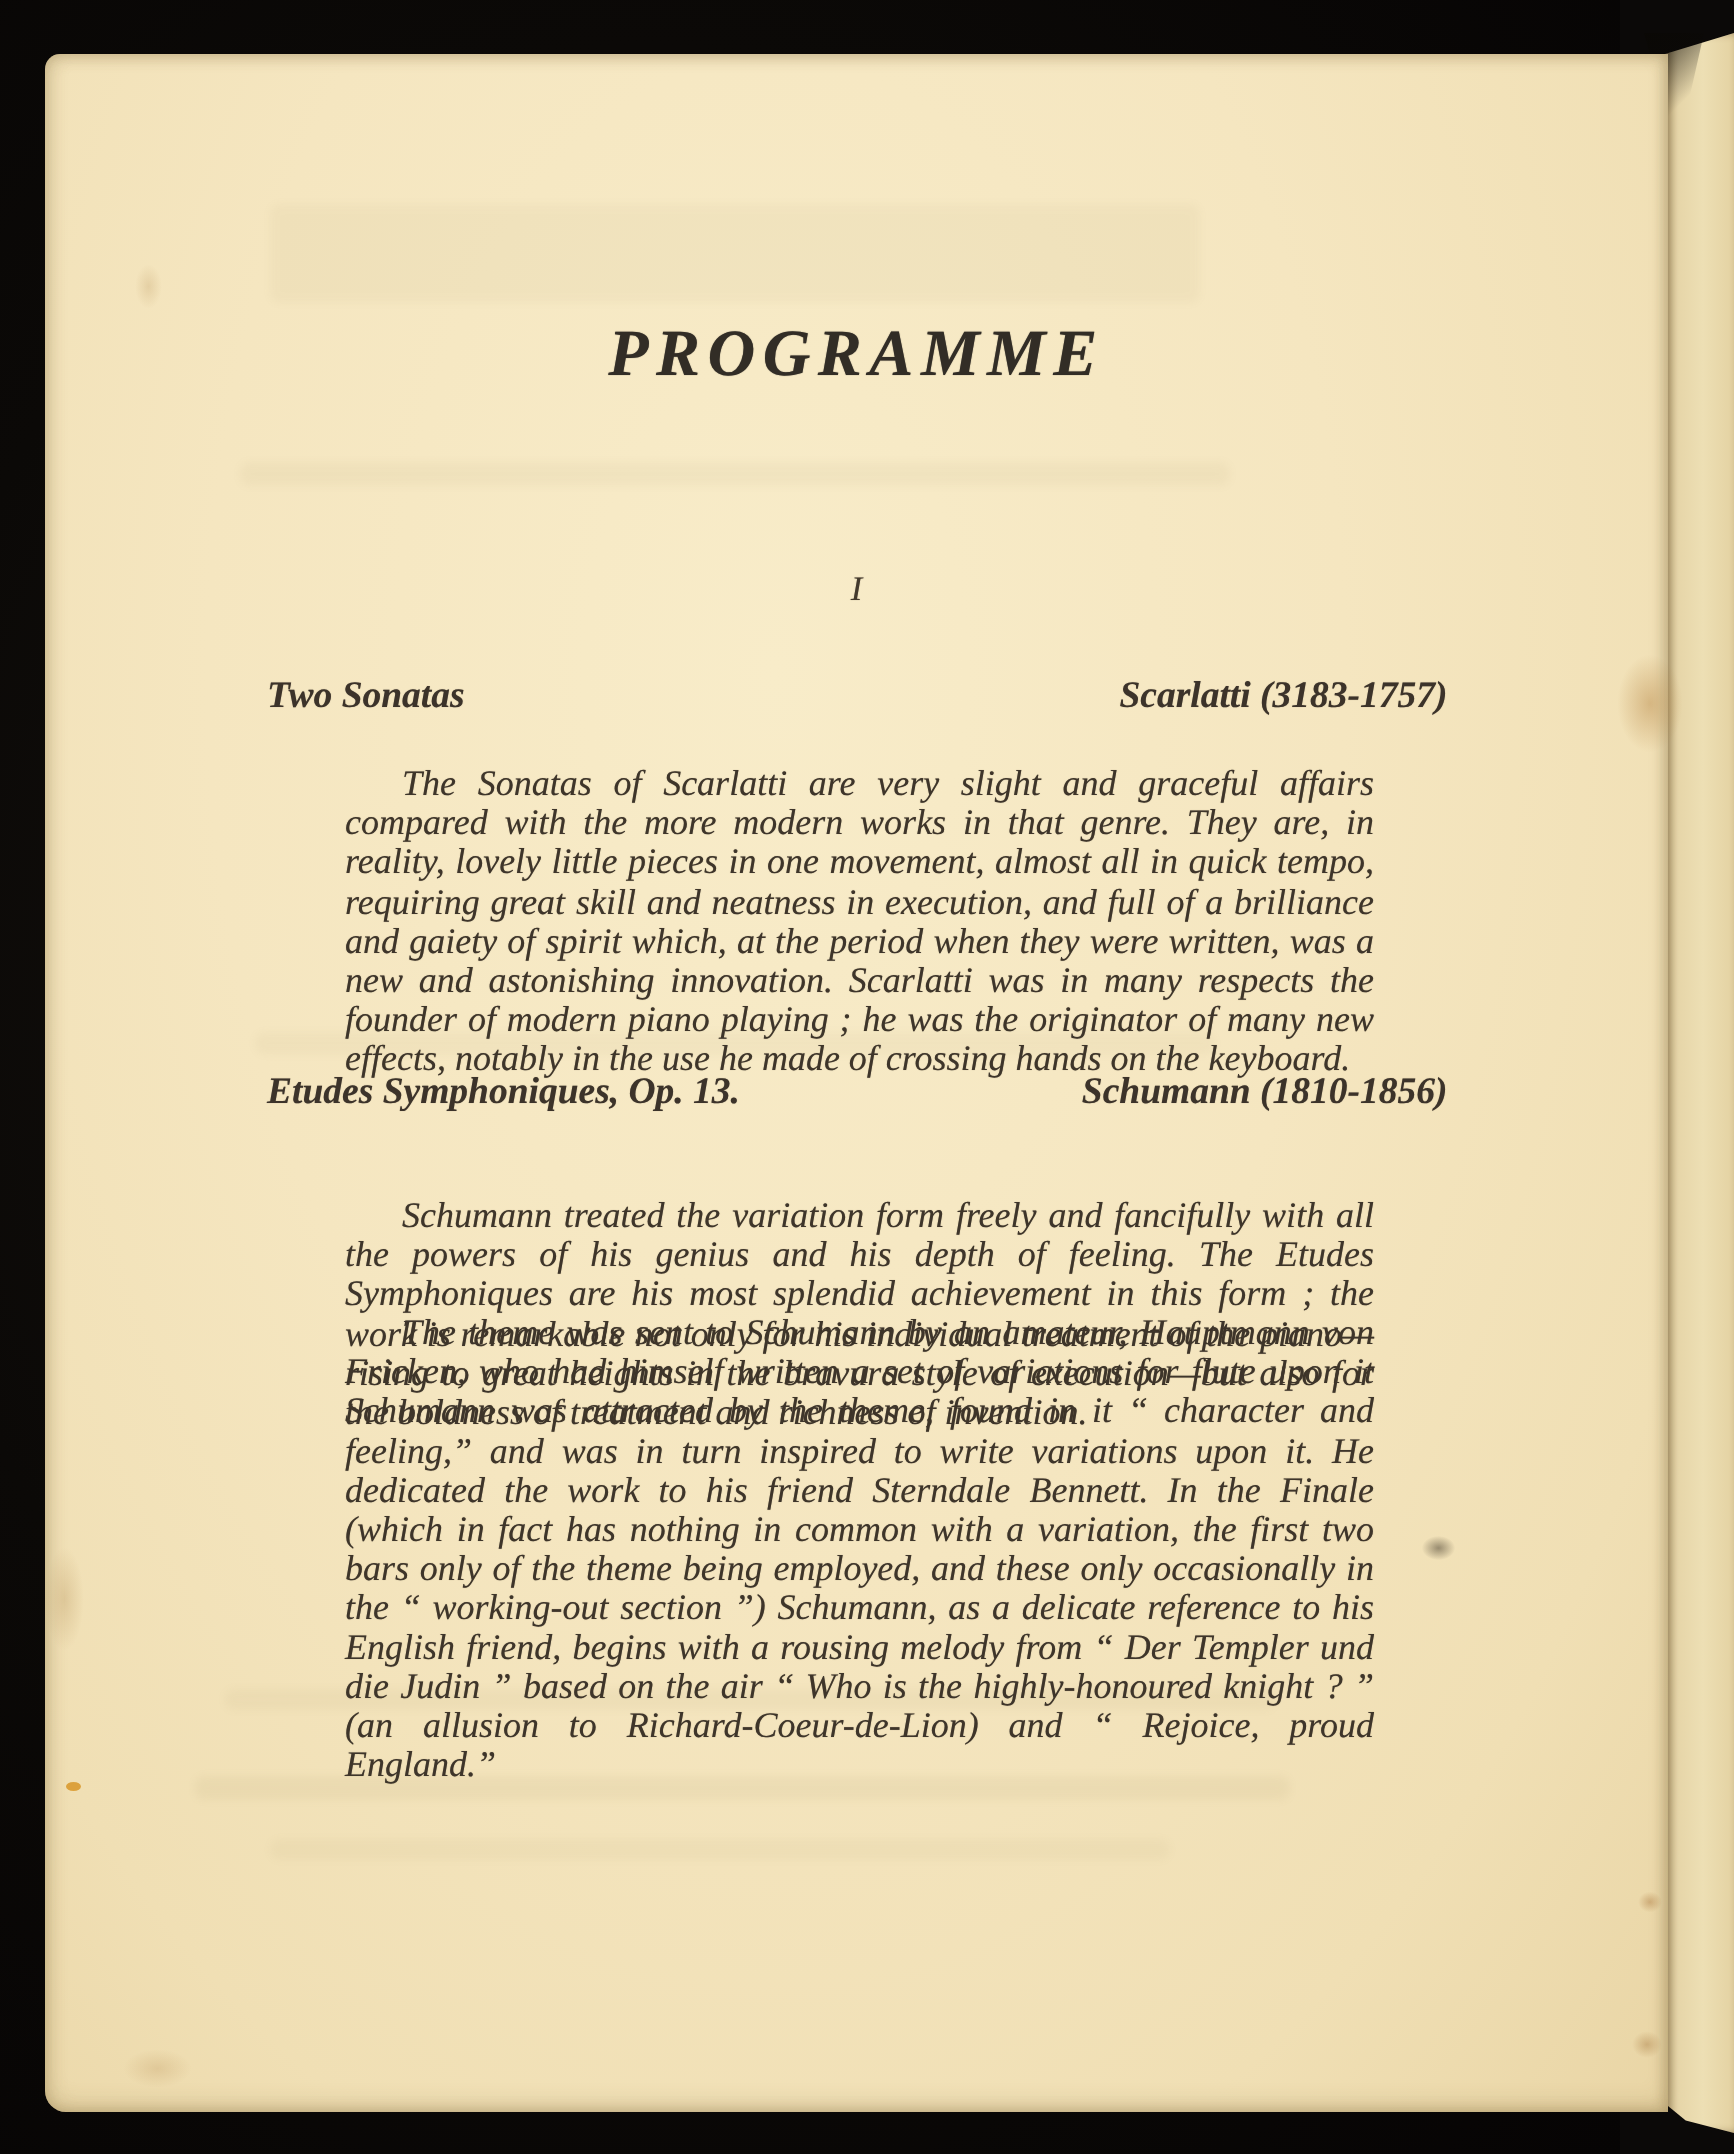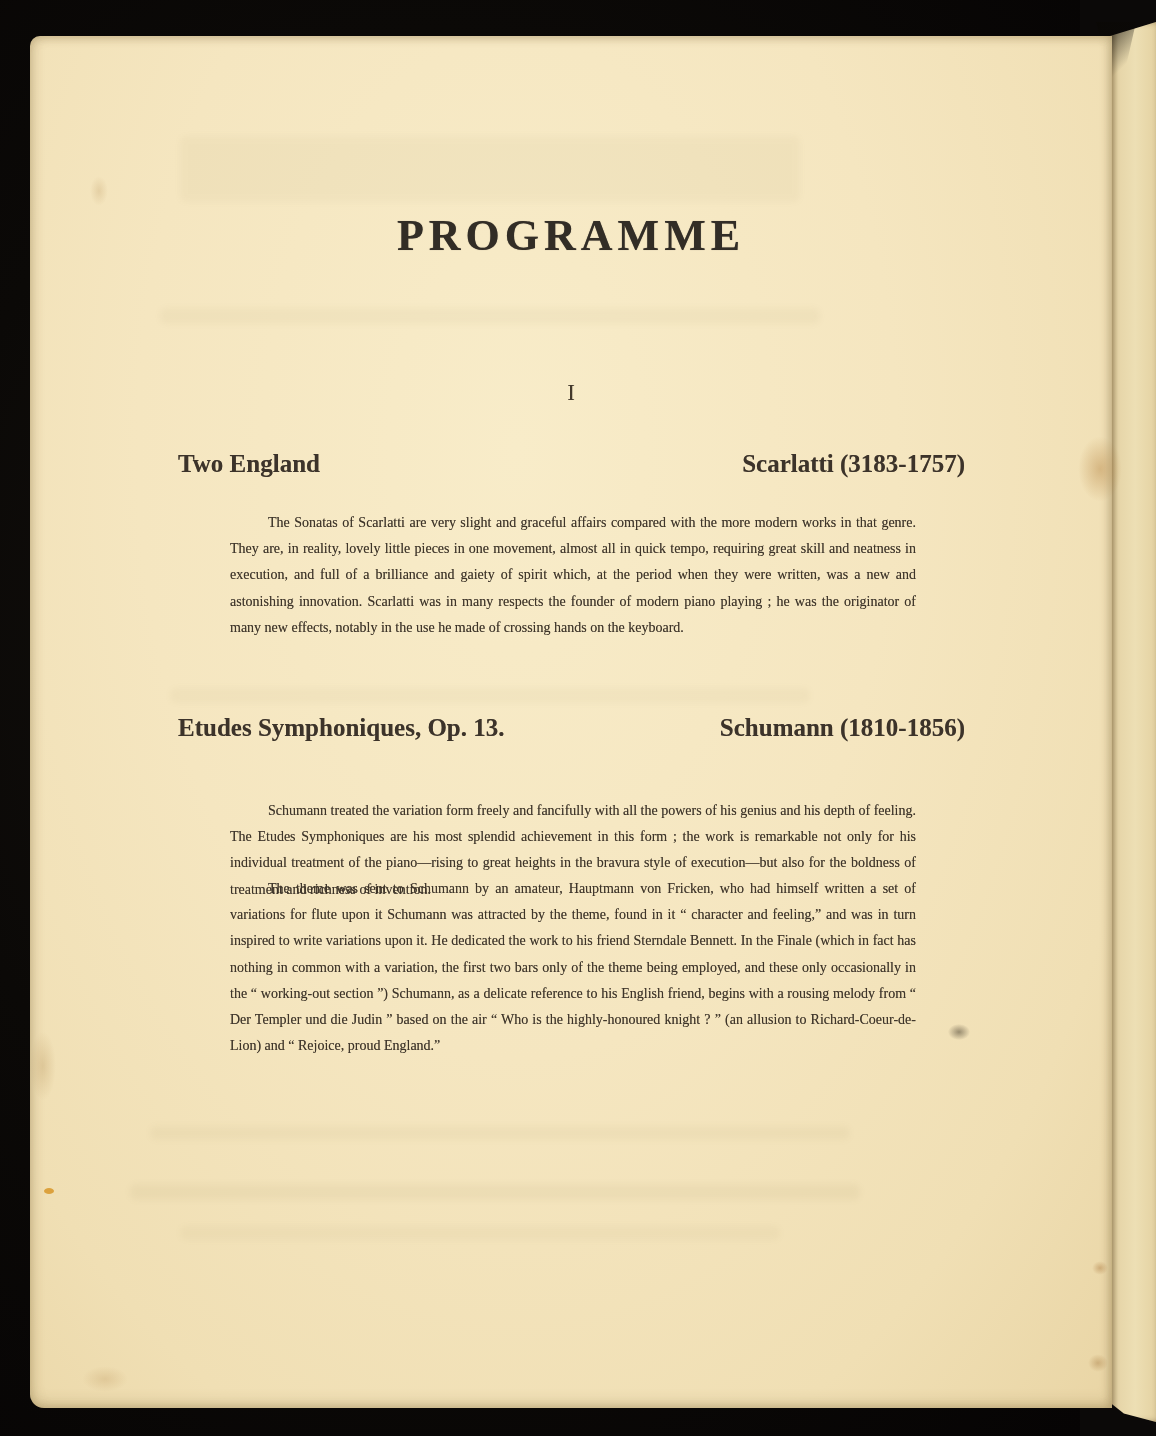--- a/index.html
+++ b/index.html
@@ -9,20 +9,21 @@
     height: 1436px;
     overflow: hidden;
     background: #0b0908;
     font-family: "Liberation Serif", serif;
   }
   .scene {
     position: relative;
     width: 1080px;
     height: 1436px;
     background: radial-gradient(ellipse at 40% 45%, #171310 0%, #0b0907 55%, #060404 100%);
+    font-style: italic;
   }
   
   .page-edge {
     position: absolute;
     left: 1110px;
     top: 22px;
     width: 46px;
     height: 1400px;
     background: linear-gradient(90deg, #cdb887 0%, #e6d5a8 18%, #eddfb4 55%, #e4d2a2 100%);
     clip-path: polygon(0 14px, 100% 0, 100% 100%, 30% 99.4%, 0 98.6%);
@@ -88,21 +89,21 @@
     color: #3c332a;
     text-shadow: 0 0 0.6px rgba(60,50,40,0.45);
   }
   .head-1 { top: 414px; }
   .head-2 { top: 678px; }
   .note {
     position: absolute;
     left: 200px;
     width: 686px;
     margin: 0;
-    font-size: 14px;
+    font-size: 24px;
     line-height: 26.2px;
     text-align: justify;
     text-indent: 38px;
     color: #3e352a;
     text-shadow: 0 0 0.55px rgba(62,53,42,0.55);
   }
   .note-1 { top: 474px; }
   .note-2 { top: 762px; }
   .note-3 { top: 840px; }
   
@@ -158,21 +159,21 @@
     <div class="stain stain-yellow-dot"></div>
     <div class="stain stain-fold-low1"></div>
     <div class="stain stain-fold-low2"></div>
     <div class="stain stain-bottom-left"></div>
 
     <h1 class="page-title">PROGRAMME</h1>
 
     <div class="section-numeral">I</div>
 
     <div class="item-head head-1">
-      <span>Two England</span>
+      <span>Two Sonatas</span>
       <span>Scarlatti (3183-1757)</span>
     </div>
 
     <p class="note note-1">The Sonatas of Scarlatti are very slight and graceful affairs compared with the more modern works in that genre.  They are, in reality, lovely little pieces in one movement, almost all in quick tempo, requiring great skill and neatness in execution, and full of a brilliance and gaiety of spirit which, at the period when they were written, was a new and astonishing innovation.  Scarlatti was in many respects the founder of modern piano playing ; he was the originator of many new effects, notably in the use he made of crossing hands on the keyboard.</p>
 
     <div class="item-head head-2">
       <span>Etudes Symphoniques, Op. 13.</span>
       <span>Schumann (1810-1856)</span>
     </div>
 

